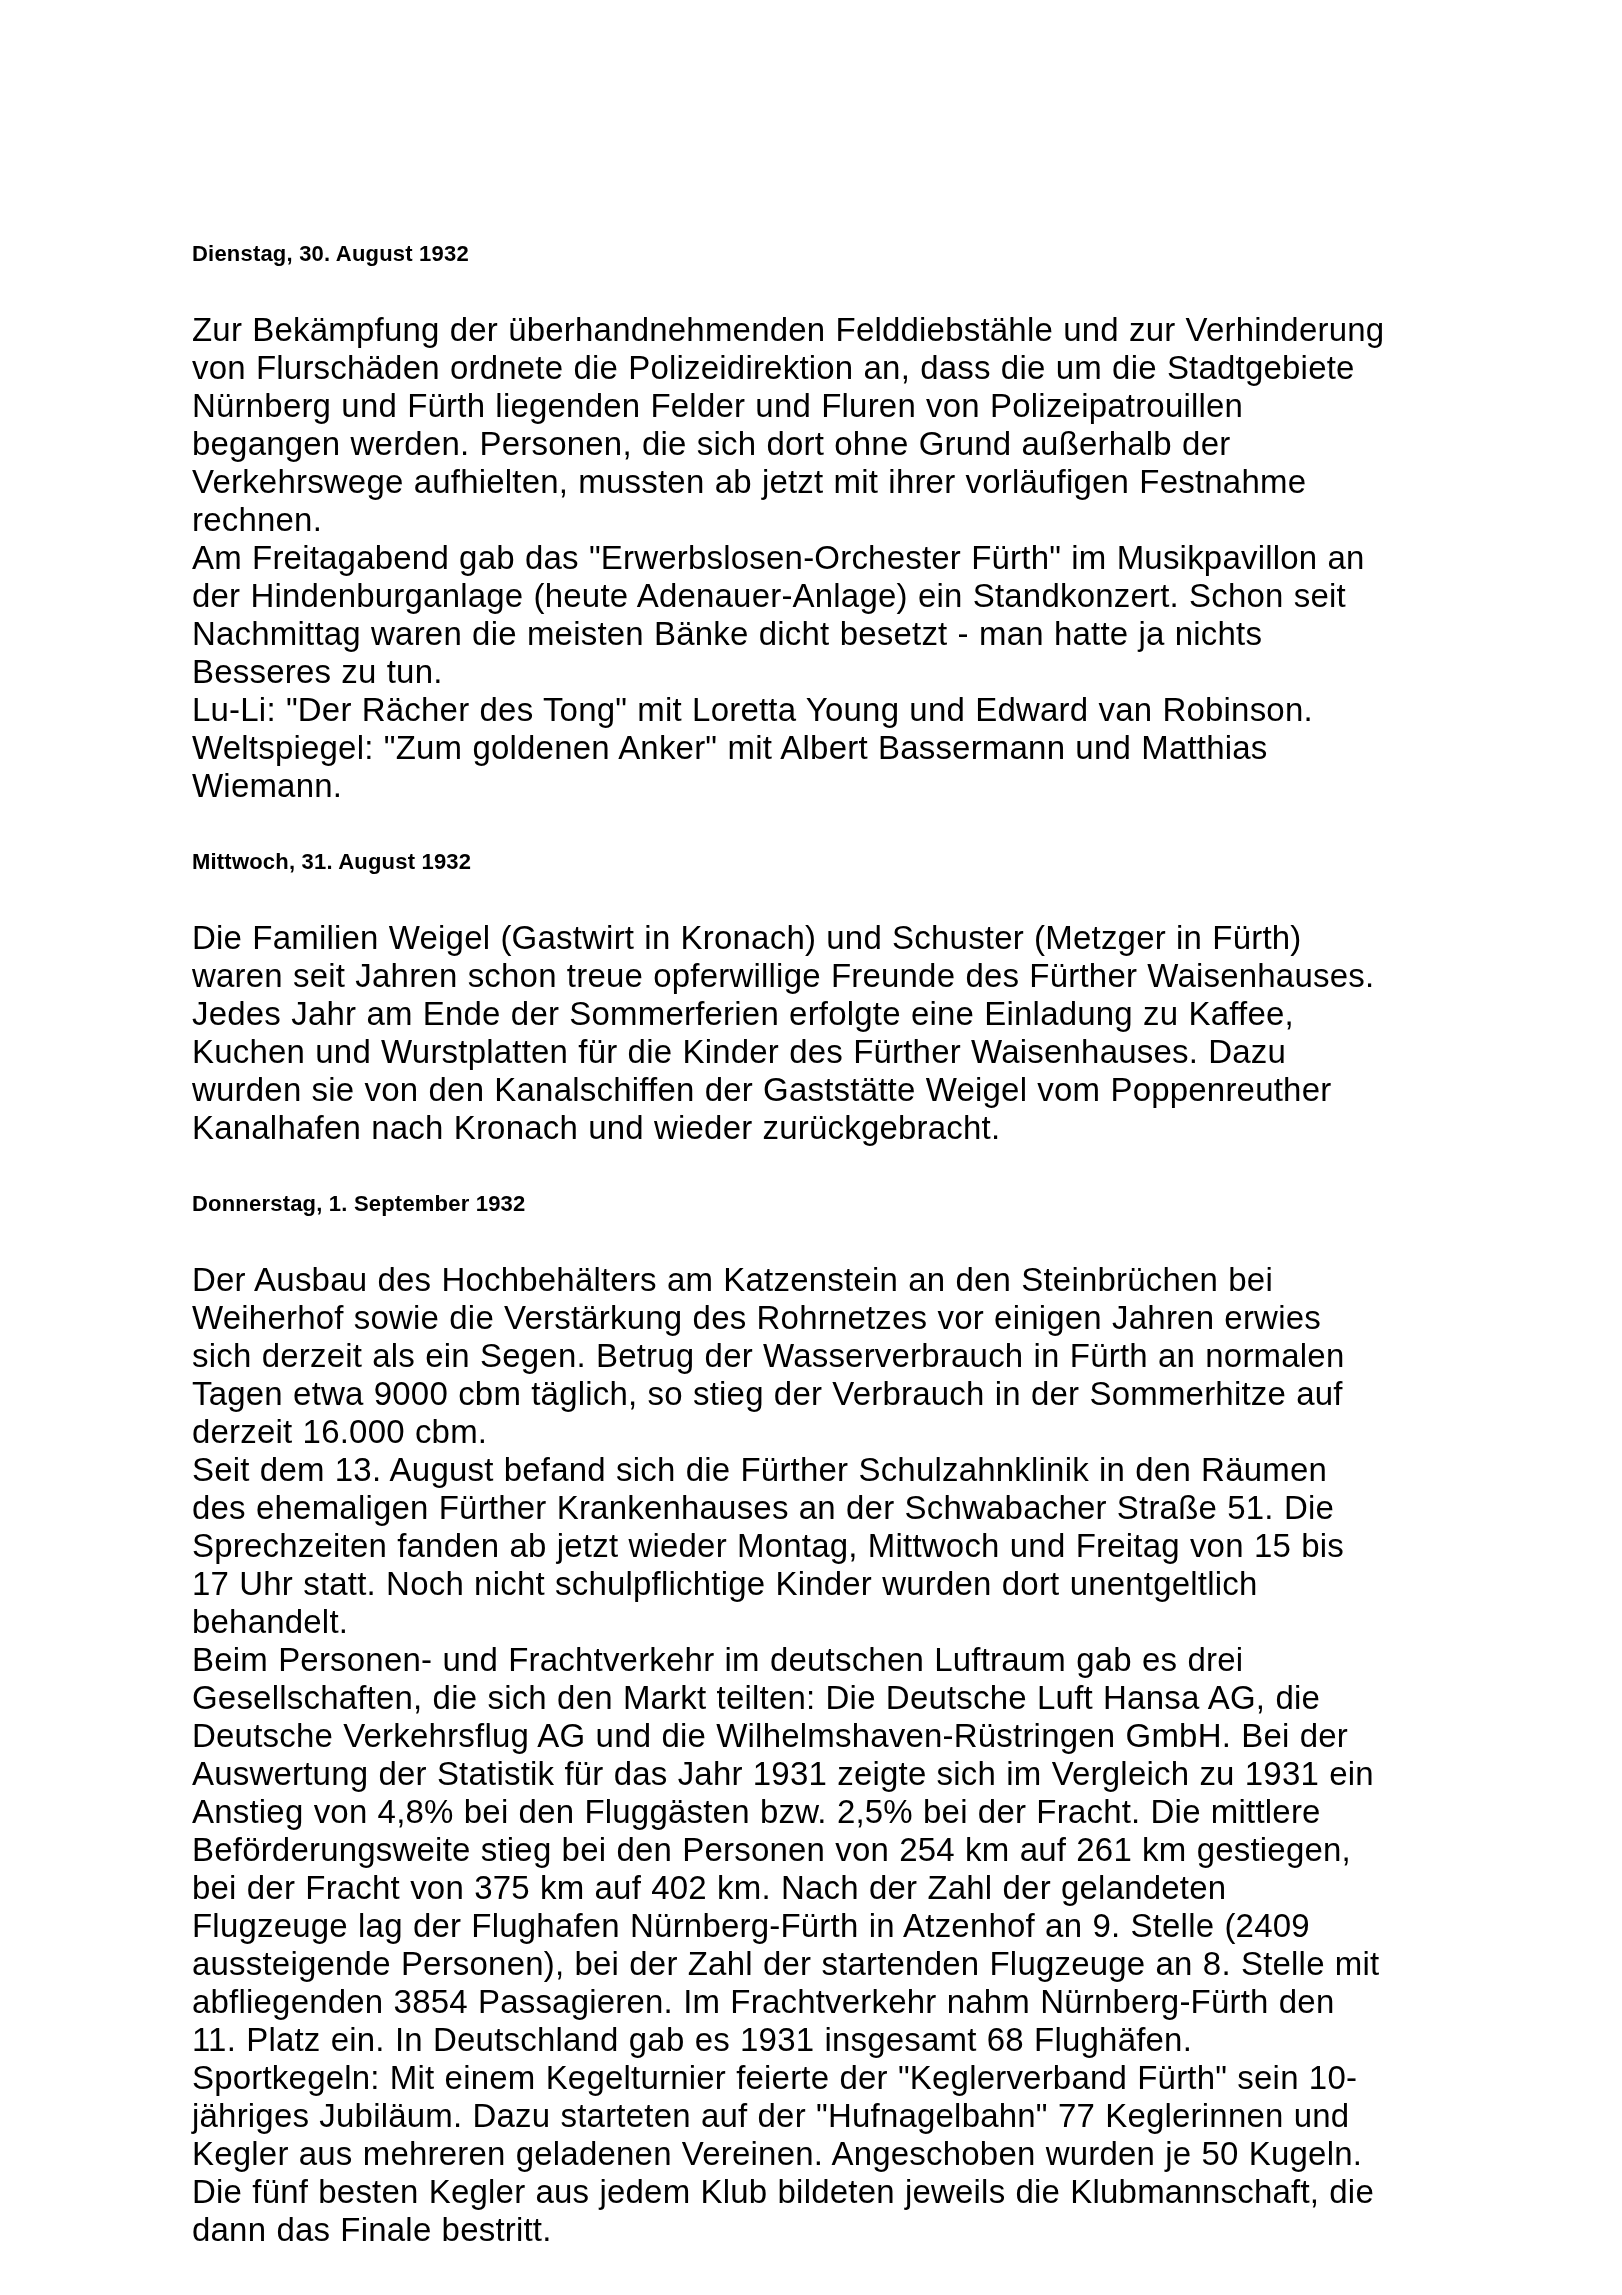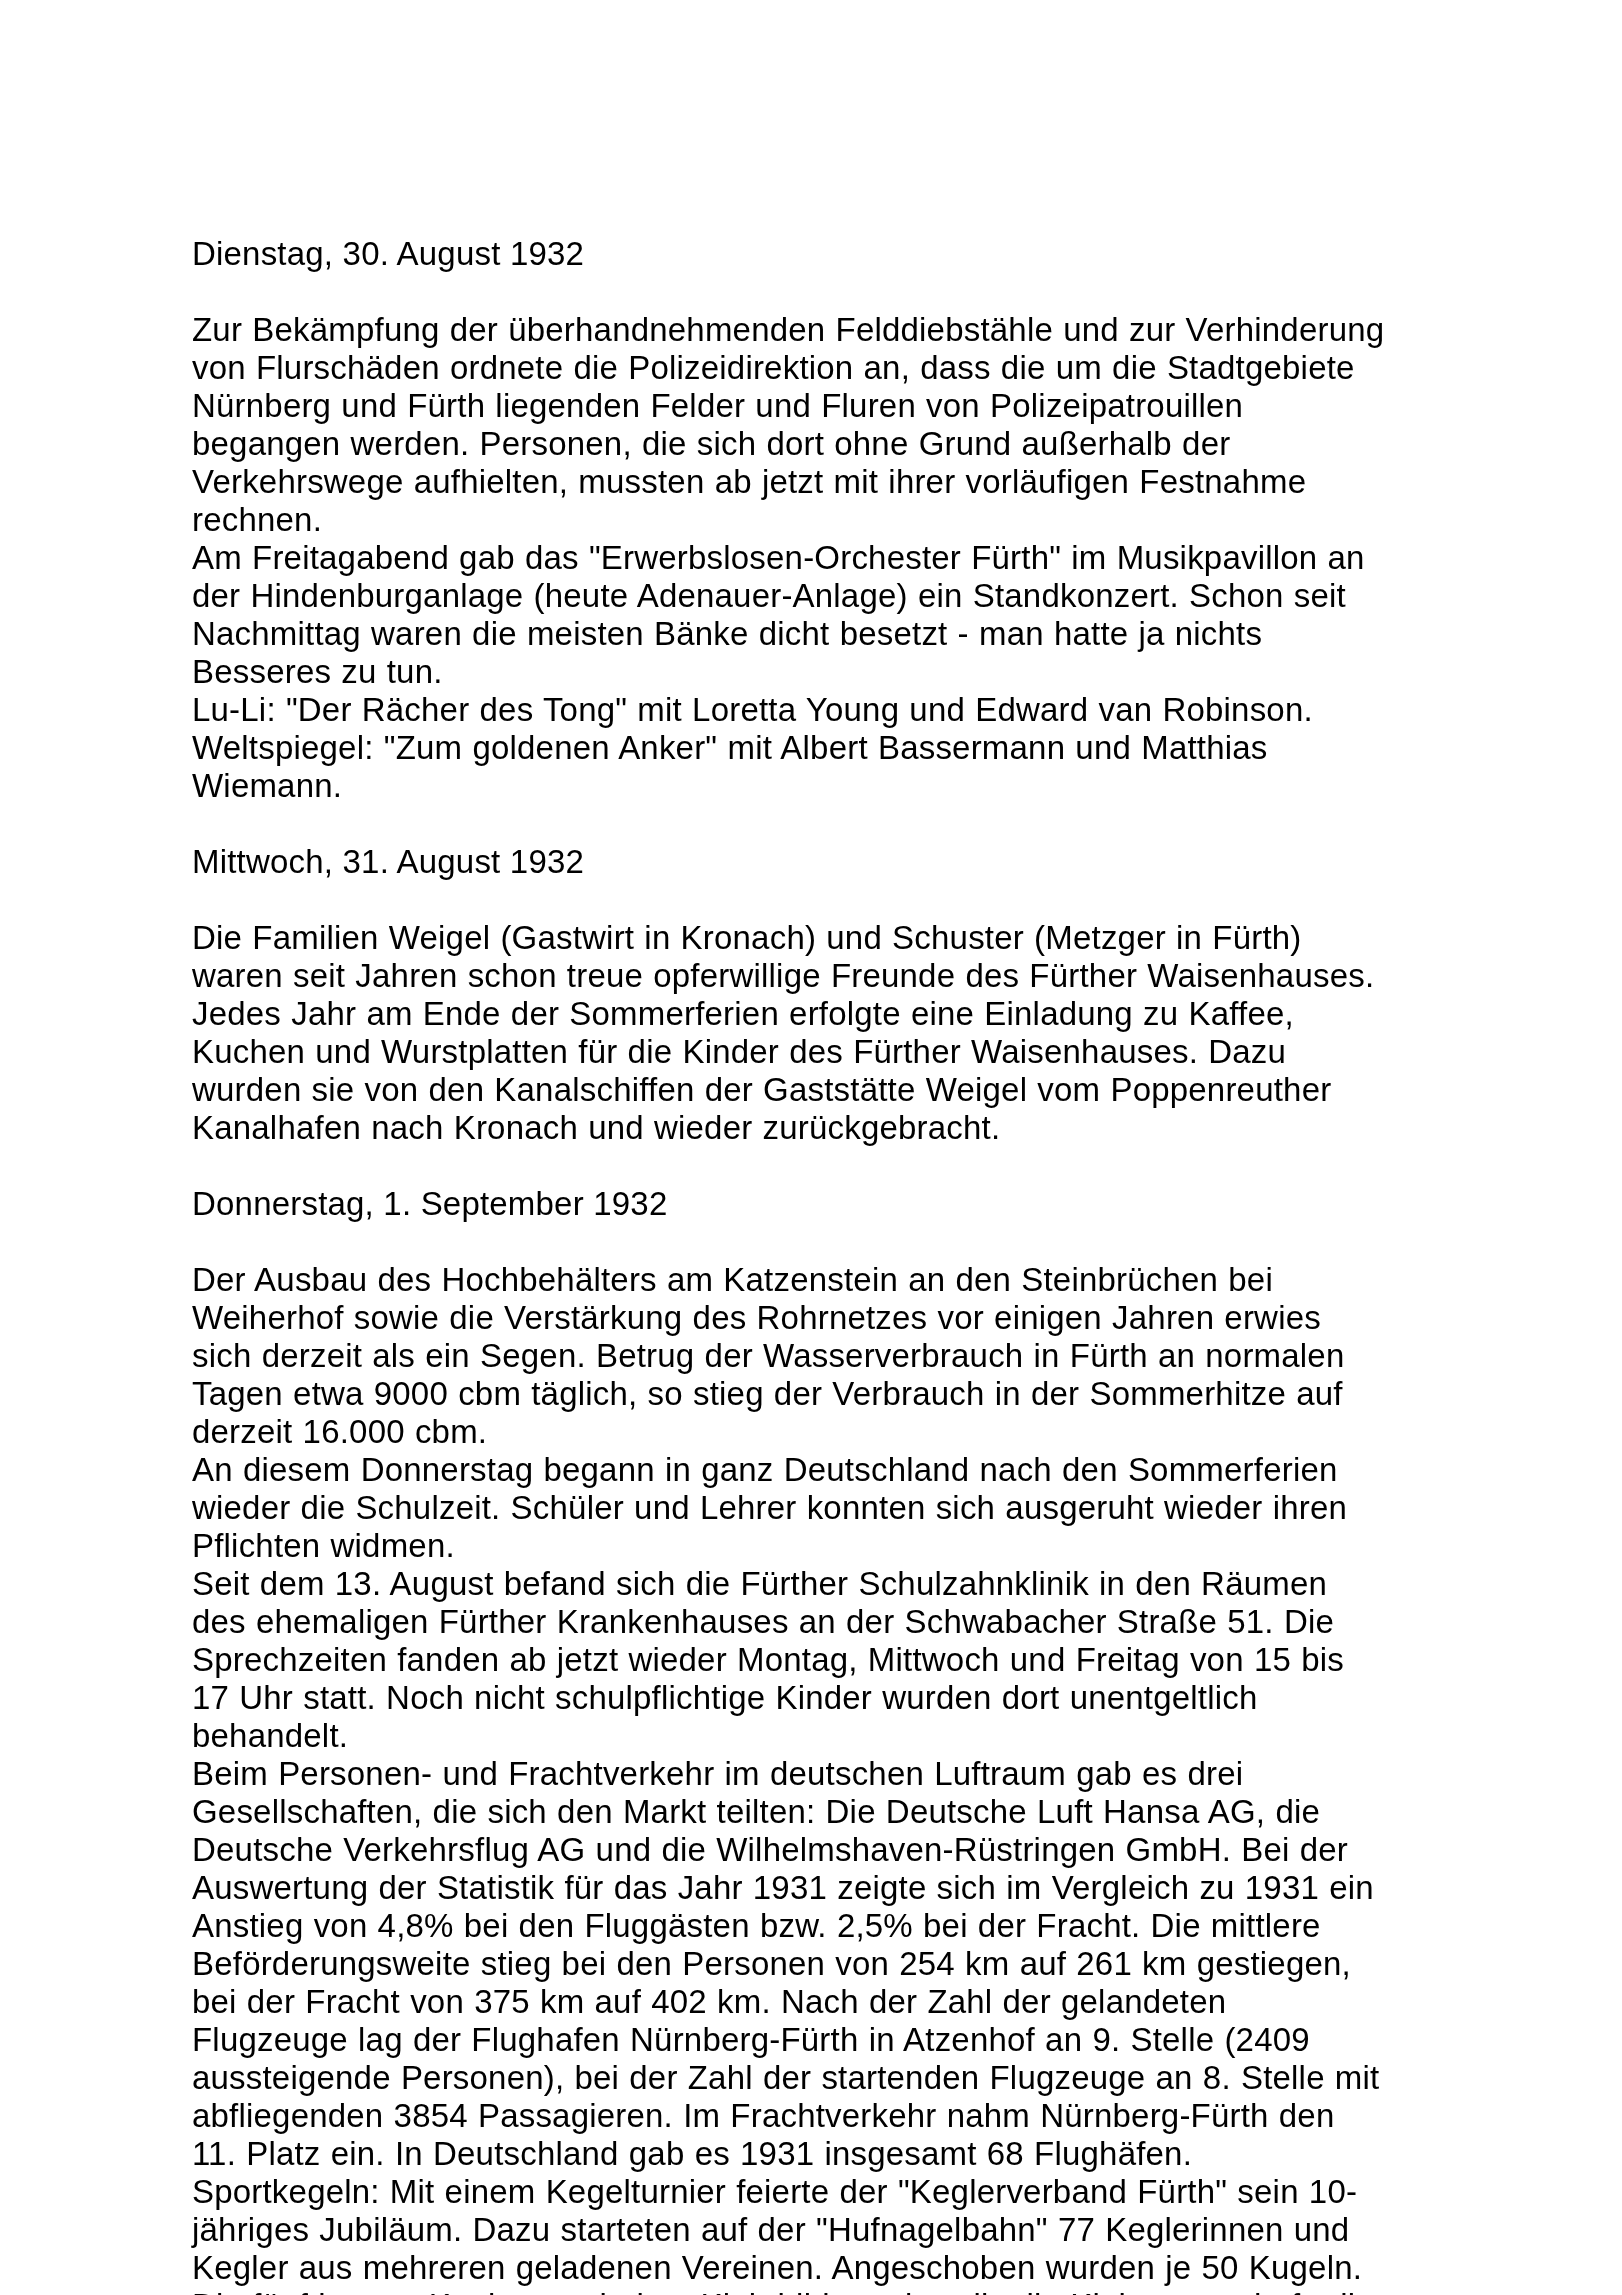--- a/index.html
+++ b/index.html
@@ -14,22 +14,22 @@
     color: #000000;
   }
   .page {
     width: 1623px;
     height: 2295px;
     background: #ffffff;
     padding: 235px 235px 32px 192px;
   }
   .entry { margin: 0; }
   .entry-heading {
-    font-size: 33px;
-    font-weight: normal;
+    font-size: 22px;
+    font-weight: bold;
     line-height: 38px;
     margin: 38px 0 38px 0;
     letter-spacing: 0.2px;
   }
   .entry:first-child .entry-heading {
     margin-top: 0;
   }
   .entry-paragraph {
     font-size: 33px;
     font-weight: normal;
@@ -52,21 +52,20 @@
   </section>
 
   <section class="entry">
     <h2 class="entry-heading">Mittwoch, 31. August 1932</h2>
     <p class="entry-paragraph">Die Familien Weigel (Gastwirt in Kronach) und Schuster (Metzger in Fürth) waren seit Jahren schon treue opferwillige Freunde des Fürther Waisenhauses. Jedes Jahr am Ende der Sommerferien erfolgte eine Einladung zu Kaffee, Kuchen und Wurstplatten für die Kinder des Fürther Waisenhauses. Dazu wurden sie von den Kanalschiffen der Gaststätte Weigel vom Poppenreuther Kanalhafen nach Kronach und wieder zurückgebracht.</p>
   </section>
 
   <section class="entry">
     <h2 class="entry-heading">Donnerstag, 1. September 1932</h2>
     <p class="entry-paragraph">Der Ausbau des Hochbehälters am Katzenstein an den Steinbrüchen bei Weiherhof sowie die Verstärkung des Rohrnetzes vor einigen Jahren erwies sich derzeit als ein Segen. Betrug der Wasserverbrauch in Fürth an normalen Tagen etwa 9000 cbm täglich, so stieg der Verbrauch in der Sommerhitze auf derzeit 16.000 cbm.</p>
-    <p class="entry-paragraph">An diesem Donnerstag begann in ganz Deutschland nach den Sommerferien wieder die Schulzeit. Schüler und Lehrer konnten sich ausgeruht wieder ihren Pflichten widmen.</p>
     <p class="entry-paragraph">Seit dem 13. August befand sich die Fürther Schulzahnklinik in den Räumen des ehemaligen Fürther Krankenhauses an der Schwabacher Straße 51. Die Sprechzeiten fanden ab jetzt wieder Montag, Mittwoch und Freitag von 15 bis 17 Uhr statt. Noch nicht schulpflichtige Kinder wurden dort unentgeltlich behandelt.</p>
   </section>
 
   <section class="entry">
     <p class="entry-paragraph">Beim Personen- und Frachtverkehr im deutschen Luftraum gab es drei Gesellschaften, die sich den Markt teilten: Die Deutsche Luft Hansa AG, die Deutsche Verkehrsflug AG und die Wilhelmshaven-Rüstringen GmbH. Bei der Auswertung der Statistik für das Jahr 1931 zeigte sich im Vergleich zu 1931 ein Anstieg von 4,8% bei den Fluggästen bzw. 2,5% bei der Fracht. Die mittlere Beförderungsweite stieg bei den Personen von 254 km auf 261 km gestiegen, bei der Fracht von 375 km auf 402 km. Nach der Zahl der gelandeten Flugzeuge lag der Flughafen Nürnberg-Fürth in Atzenhof an 9. Stelle (2409 aussteigende Personen), bei der Zahl der startenden Flugzeuge an 8. Stelle mit abfliegenden 3854 Passagieren. Im Frachtverkehr nahm Nürnberg-Fürth den 11. Platz ein. In Deutschland gab es 1931 insgesamt 68 Flughäfen.</p>
     <p class="entry-paragraph">Sportkegeln: Mit einem Kegelturnier feierte der "Keglerverband Fürth" sein 10-jähriges Jubiläum. Dazu starteten auf der "Hufnagelbahn" 77 Keglerinnen und Kegler aus mehreren geladenen Vereinen. Angeschoben wurden je 50 Kugeln. Die fünf besten Kegler aus jedem Klub bildeten jeweils die Klubmannschaft, die dann das Finale bestritt.</p>
   </section>
 
   <section class="entry">
     <h2 class="entry-heading">Samstag, 3. September 1932</h2>

